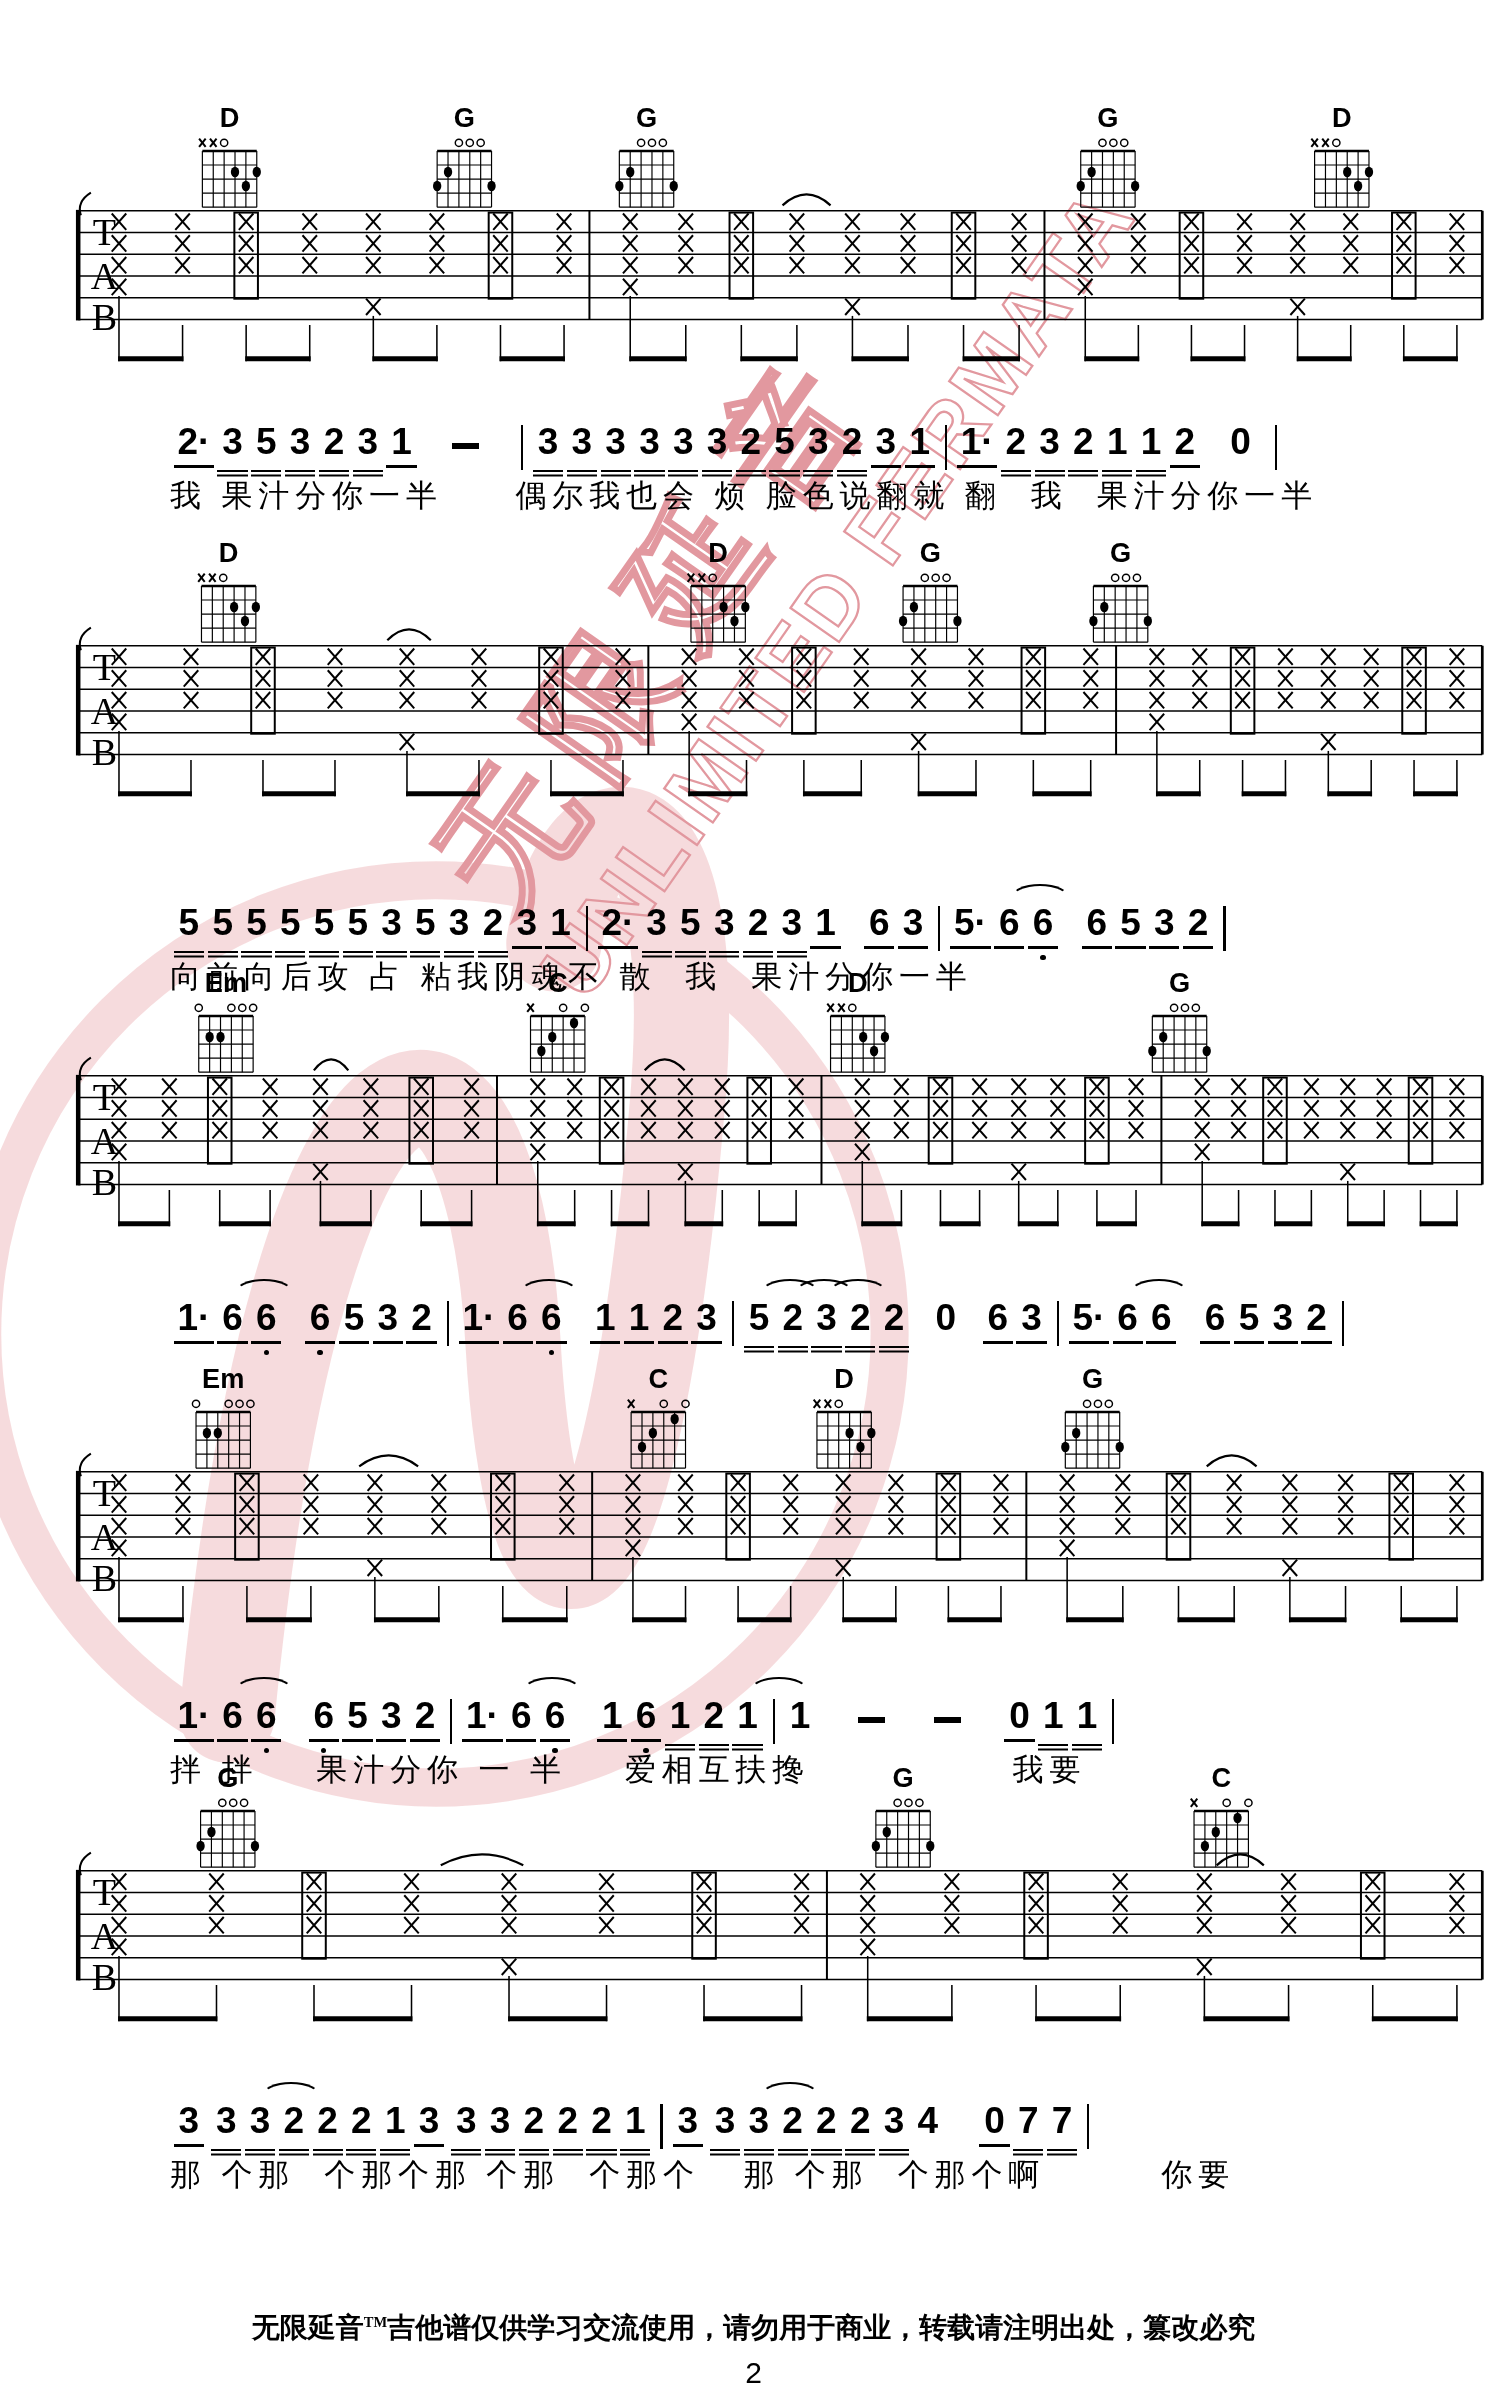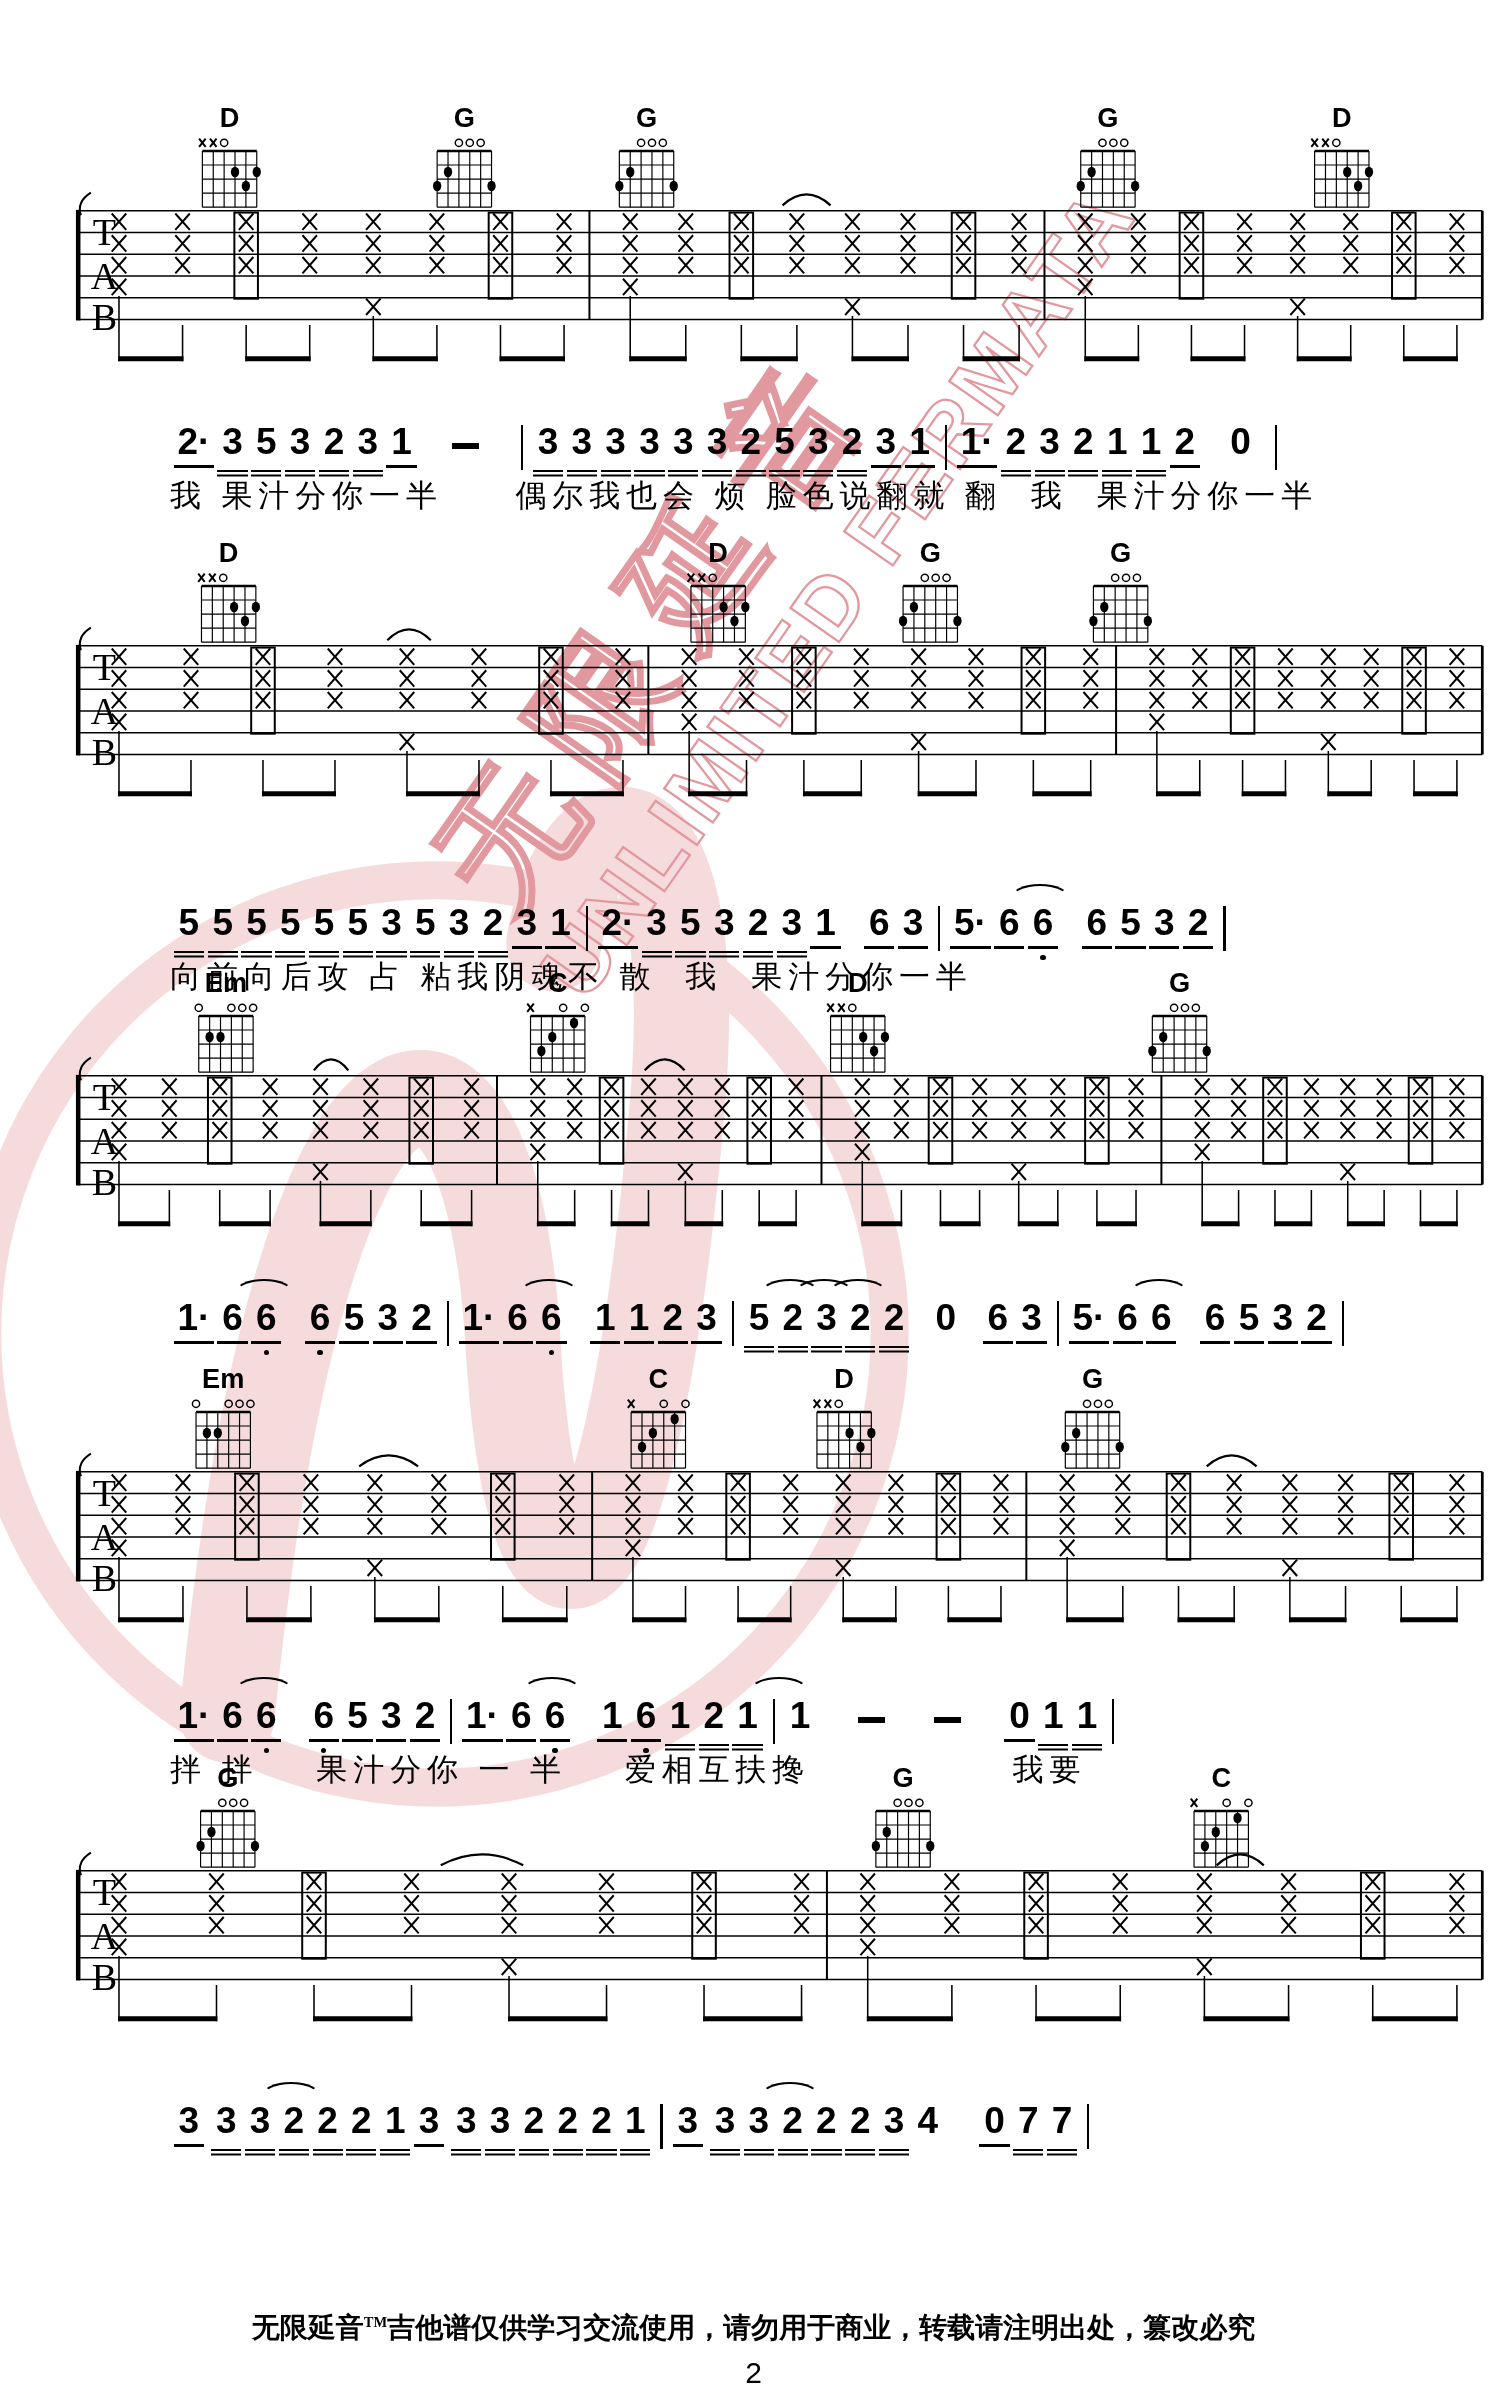--- a/index.html
+++ b/index.html
@@ -1720,20 +1720,21 @@
           <span class="tok u2">2</span>
           <span class="tok u2">2</span>
           <span class="tok u2">3</span>
           <span class="tok">4</span>
           <span class="gap" style="width: 33px;"></span>
           <span class="tok u1">0</span>
           <span class="tok u2">7</span>
           <span class="tok u2">7</span>
           <span class="nbar"></span>
         </div>
+        <div class="lyr">那 个那  个那个那 个那  个那个   那 个那  个那个啊        你要</div>
       </div>
     </div>
 
   <div class="footer"><span>无限延音</span><sup>TM</sup><span>吉他谱仅供学习交流使用，请勿用于商业，转载请注明出处，篡改必究</span></div>
 
   <div class="pagenum">2</div>
 
 </div>
 
 

